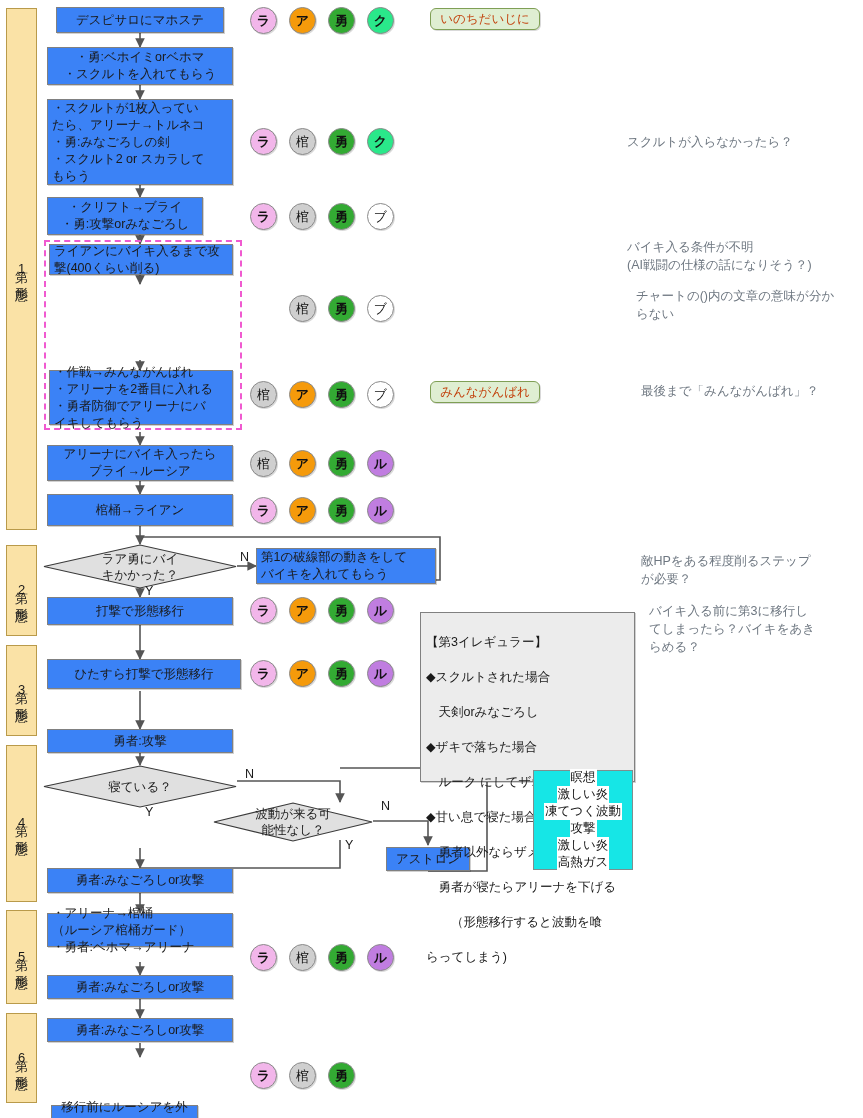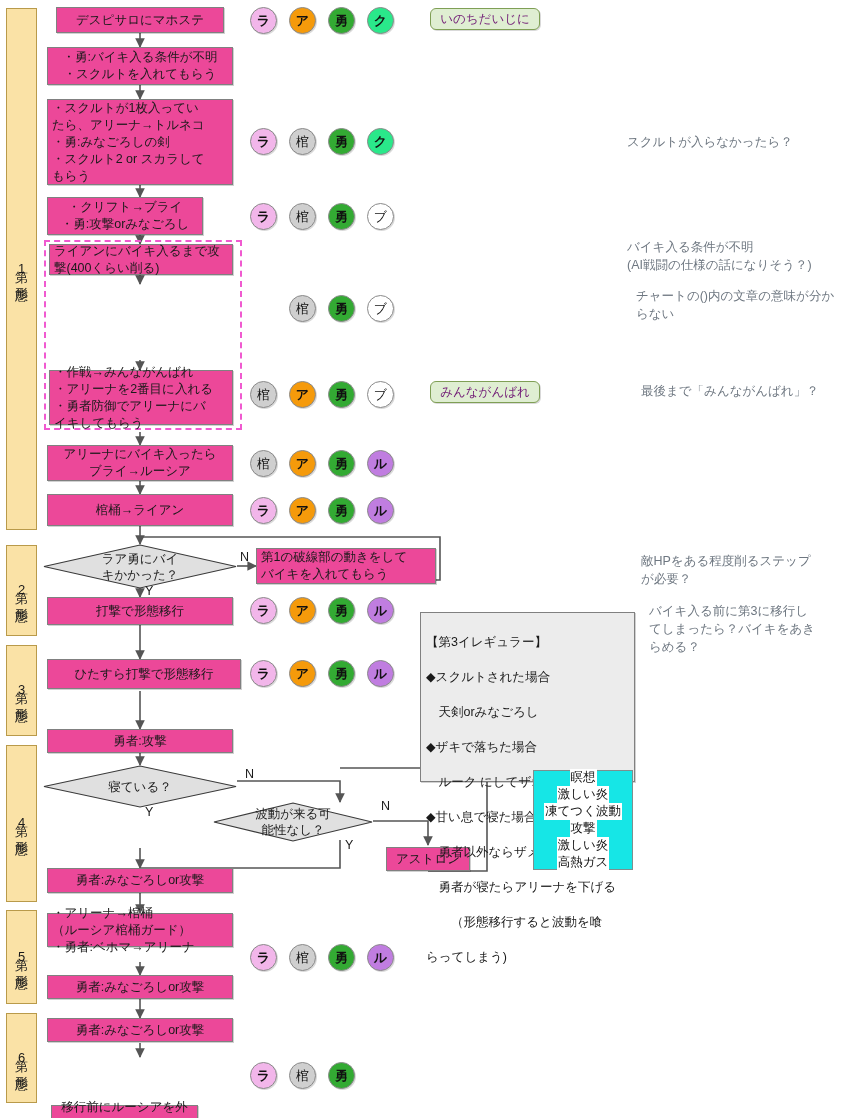--- a/index.html
+++ b/index.html
@@ -7,32 +7,32 @@
   #stage{position:relative;width:863px;height:1118px;overflow:hidden;background:#fff;}
 
   .phase{
     position:absolute;background:#fae2a6;border:1px solid #b99a4a;
     display:flex;align-items:center;justify-content:center;
     font-size:13px;line-height:17px;text-align:center;color:#1a1a1a;
   }
   .phase span{writing-mode:vertical-rl;text-orientation:upright;letter-spacing:1px;}
 
   .node{
-    position:absolute;background:#ec4899;border:1px solid #808080;
+    position:absolute;background:#3b82f6;border:1px solid #808080;
     box-sizing:border-box;display:flex;align-items:center;justify-content:center;
     font-size:12.5px;line-height:17px;color:#1a1a1a;text-align:center;
     padding:2px 4px;box-shadow:1px 1px 0 rgba(0,0,0,.18);
   }
   .node.left{text-align:left;justify-content:flex-start;}
   .node .txt{width:100%;white-space:pre-line;}
 
   .tactic{
     position:absolute;background:#dfeed2;border:1px solid #7f9f55;border-radius:6px;
     box-sizing:border-box;display:flex;align-items:center;justify-content:center;
-    font-size:12.5px;color:#701a75;box-shadow:1px 1px 0 rgba(0,0,0,.15);
+    font-size:12.5px;color:#c2410c;box-shadow:1px 1px 0 rgba(0,0,0,.15);
   }
 
   .note{
     position:absolute;font-size:12.5px;line-height:18px;color:#6e7781;
     white-space:pre-line;
   }
 
   .memo{
     position:absolute;background:#ececec;border:1px solid #808080;box-sizing:border-box;
     font-size:12.5px;line-height:17.5px;color:#1a1a1a;padding:3px 5px;
@@ -134,21 +134,21 @@
     <span>第6形態</span>
   </div>
 
   <div class="dashbox" style="left:44px;top:240px;width:198px;height:190px;"></div>
 
   <div class="node" style="left:56px;top:7px;width:168px;height:26px;">
     <div class="txt">デスピサロにマホステ</div>
   </div>
 
   <div class="node" style="left:47px;top:47px;width:186px;height:38px;">
-    <div class="txt">・勇:バイキ入る条件が不明
+    <div class="txt">・勇:ベホイミorベホマ
 ・スクルトを入れてもらう</div>
   </div>
 
   <div class="node left" style="left:47px;top:99px;width:186px;height:86px;">
     <div class="txt">・スクルトが1枚入ってい
 たら、アリーナ→トルネコ
 ・勇:みなごろしの剣
 ・スクルト2 or スカラして
 もらう</div>
   </div>

